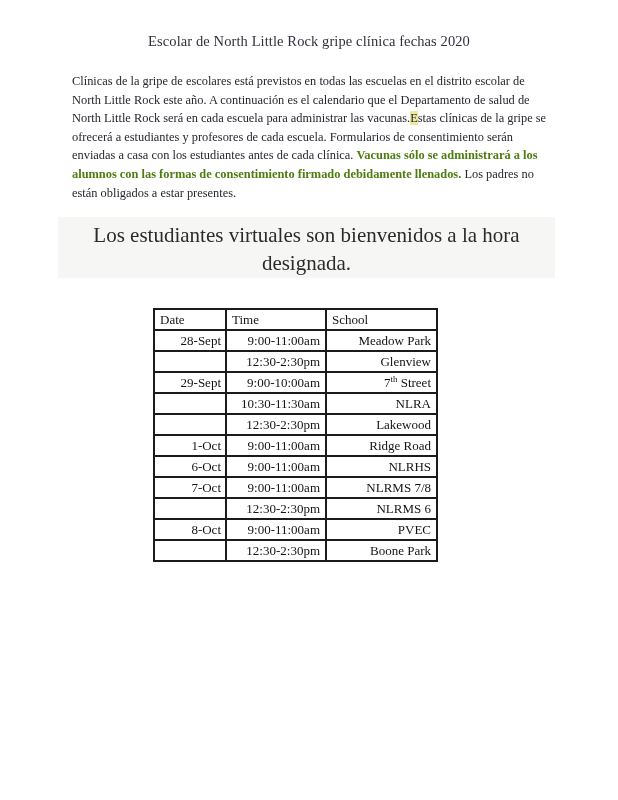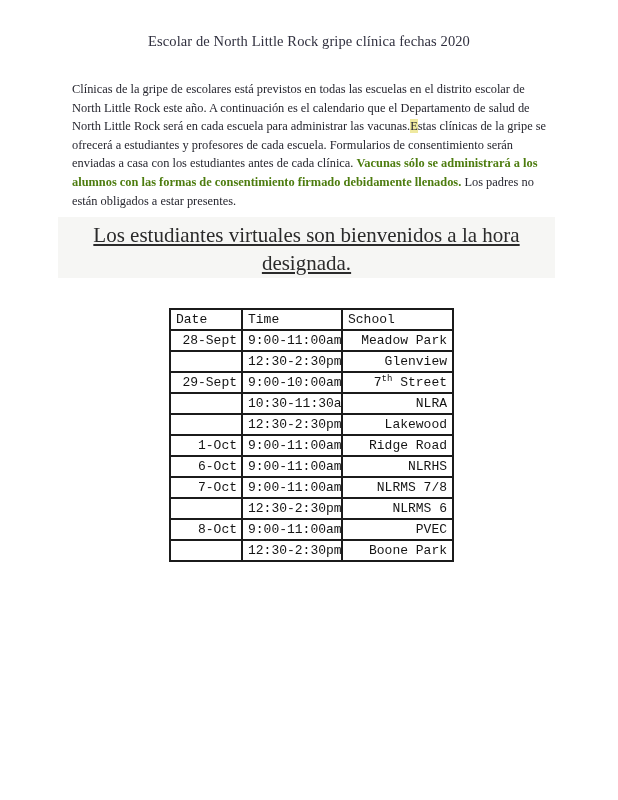--- a/index.html
+++ b/index.html
@@ -6,37 +6,37 @@
   body{
     width:618px;height:800px;background:#ffffff;position:relative;
     overflow:hidden;font-family:"Liberation Serif",serif;
   }
   .page{position:absolute;left:0;top:0;width:618px;height:800px;background:#ffffff;}
   .doc-title{
     position:absolute;top:33px;left:0;width:618px;text-align:center;
     font-size:14.5px;font-weight:normal;color:#30303f;margin:0;letter-spacing:.1px;
   }
   .body-paragraph{
-    position:absolute;left:72px;top:80px;width:482px;
+    position:absolute;left:72px;top:72px;width:482px;
     font-size:12.4px;line-height:18.6px;color:#26262f;
     white-space:pre-line;margin:0;
   }
   .seg-normal{font-weight:normal;}
   .seg-bold{font-weight:bold;color:#4d7c0f;}
   .seg-highlight{background:#efe9a0;}
   .virtual-banner{
     position:absolute;left:58px;top:217px;width:497px;height:61px;
     text-align:center;color:#2b2b2b;
     font-size:21px;line-height:28px;white-space:pre-line;
     padding-top:4px;box-sizing:border-box;
   }
   table.clinic-table{
-    position:absolute;left:169px;top:308px;
+    position:absolute;left:153px;top:308px;
     border-collapse:collapse;table-layout:fixed;width:283px;
-    font-family:Liberation Mono, monospace;font-size:13px;color:#141414;
+    font-family:Liberation Serif, serif;font-size:13px;color:#141414;
   }
   .clinic-table col.c-date{width:72px;}
   .clinic-table col.c-time{width:100px;}
   .clinic-table col.c-school{width:111px;}
   .clinic-table th,.clinic-table td{
     border:2px solid #1b1b1b;height:19px;padding:0 5px;
     overflow:hidden;white-space:nowrap;vertical-align:middle;
   }
   .clinic-table th{text-align:left;font-weight:normal;}
   .clinic-table td.date-cell{text-align:right;padding-right:4px;}
@@ -51,21 +51,21 @@
   <h1 class="doc-title">Escolar de North Little Rock gripe clínica fechas 2020</h1>
 
   <p class="body-paragraph"><span class="seg-normal">Clínicas de la gripe de escolares está previstos en todas las escuelas en el distrito escolar de
 North Little Rock este año. A continuación es el calendario que el Departamento de salud de
 North Little Rock será en cada escuela para administrar las vacunas.</span><span class="seg-highlight">E</span><span class="seg-normal">stas clínicas de la gripe se
 ofrecerá a estudiantes y profesores de cada escuela. Formularios de consentimiento serán
 enviadas a casa con los estudiantes antes de cada clínica. </span><span class="seg-bold">Vacunas sólo se administrará a los
 alumnos con las formas de consentimiento firmado debidamente llenados.</span><span class="seg-normal"> Los padres no
 están obligados a estar presentes.</span></p>
 
-  <div class="virtual-banner" style="background: rgb(246, 246, 244); text-decoration: underline;">Los estudiantes virtuales son bienvenidos a la hora
+  <div class="virtual-banner" style="background: rgb(246, 246, 244);">Los estudiantes virtuales son bienvenidos a la hora
 designada.</div>
 
   <table class="clinic-table">
     <colgroup>
       <col class="c-date">
         <col class="c-time">
         <col class="c-school">
     </colgroup>
     <thead>
       <tr>

